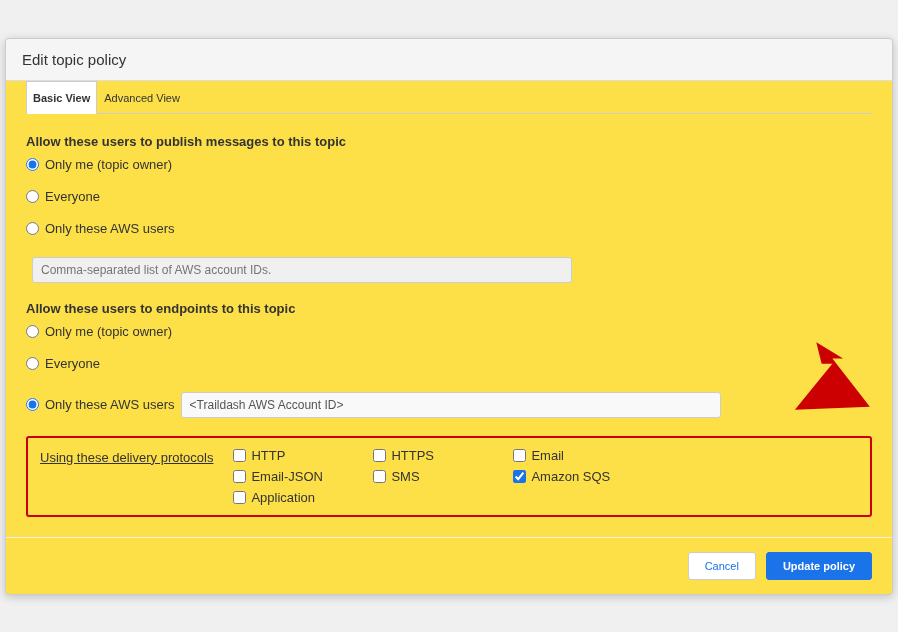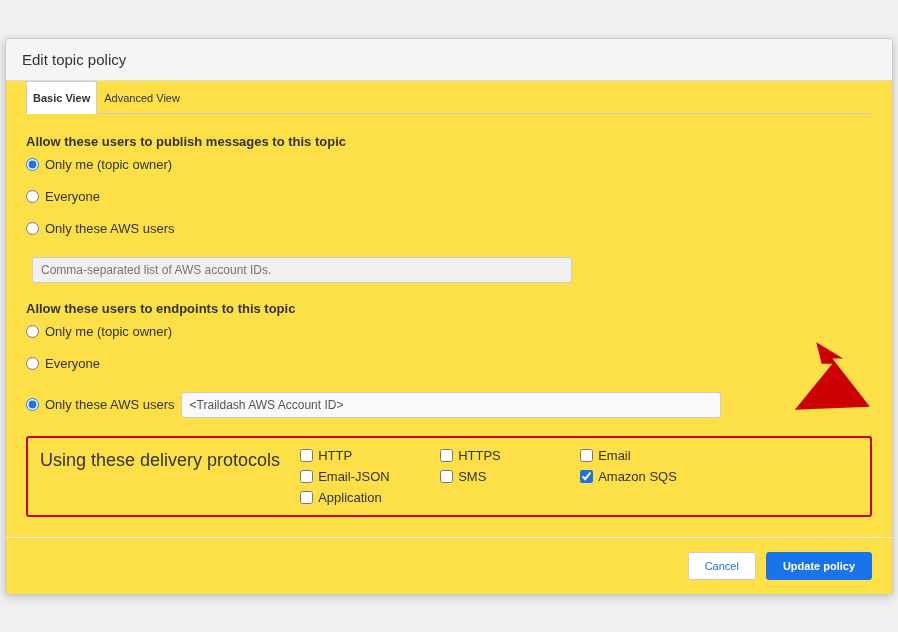--- a/index.html
+++ b/index.html
@@ -111,25 +111,26 @@
     .delivery-box {
       border: 2px solid #cc0000;
       border-radius: 3px;
       padding: 10px 12px;
       display: flex;
       align-items: flex-start;
       gap: 20px;
       margin-top: 4px;
     }
     .delivery-label {
-      font-size: 18px;
+      font-size: 13px;
       color: #333;
       white-space: nowrap;
       padding-top: 2px;
       min-width: 160px;
+      text-decoration: underline;
     }
     .checkboxes-grid {
       display: grid;
       grid-template-columns: 130px 130px 130px;
       grid-template-rows: auto auto auto;
       gap: 6px 10px;
     }
     .dialog-footer {
       display: flex;
       justify-content: flex-end;

